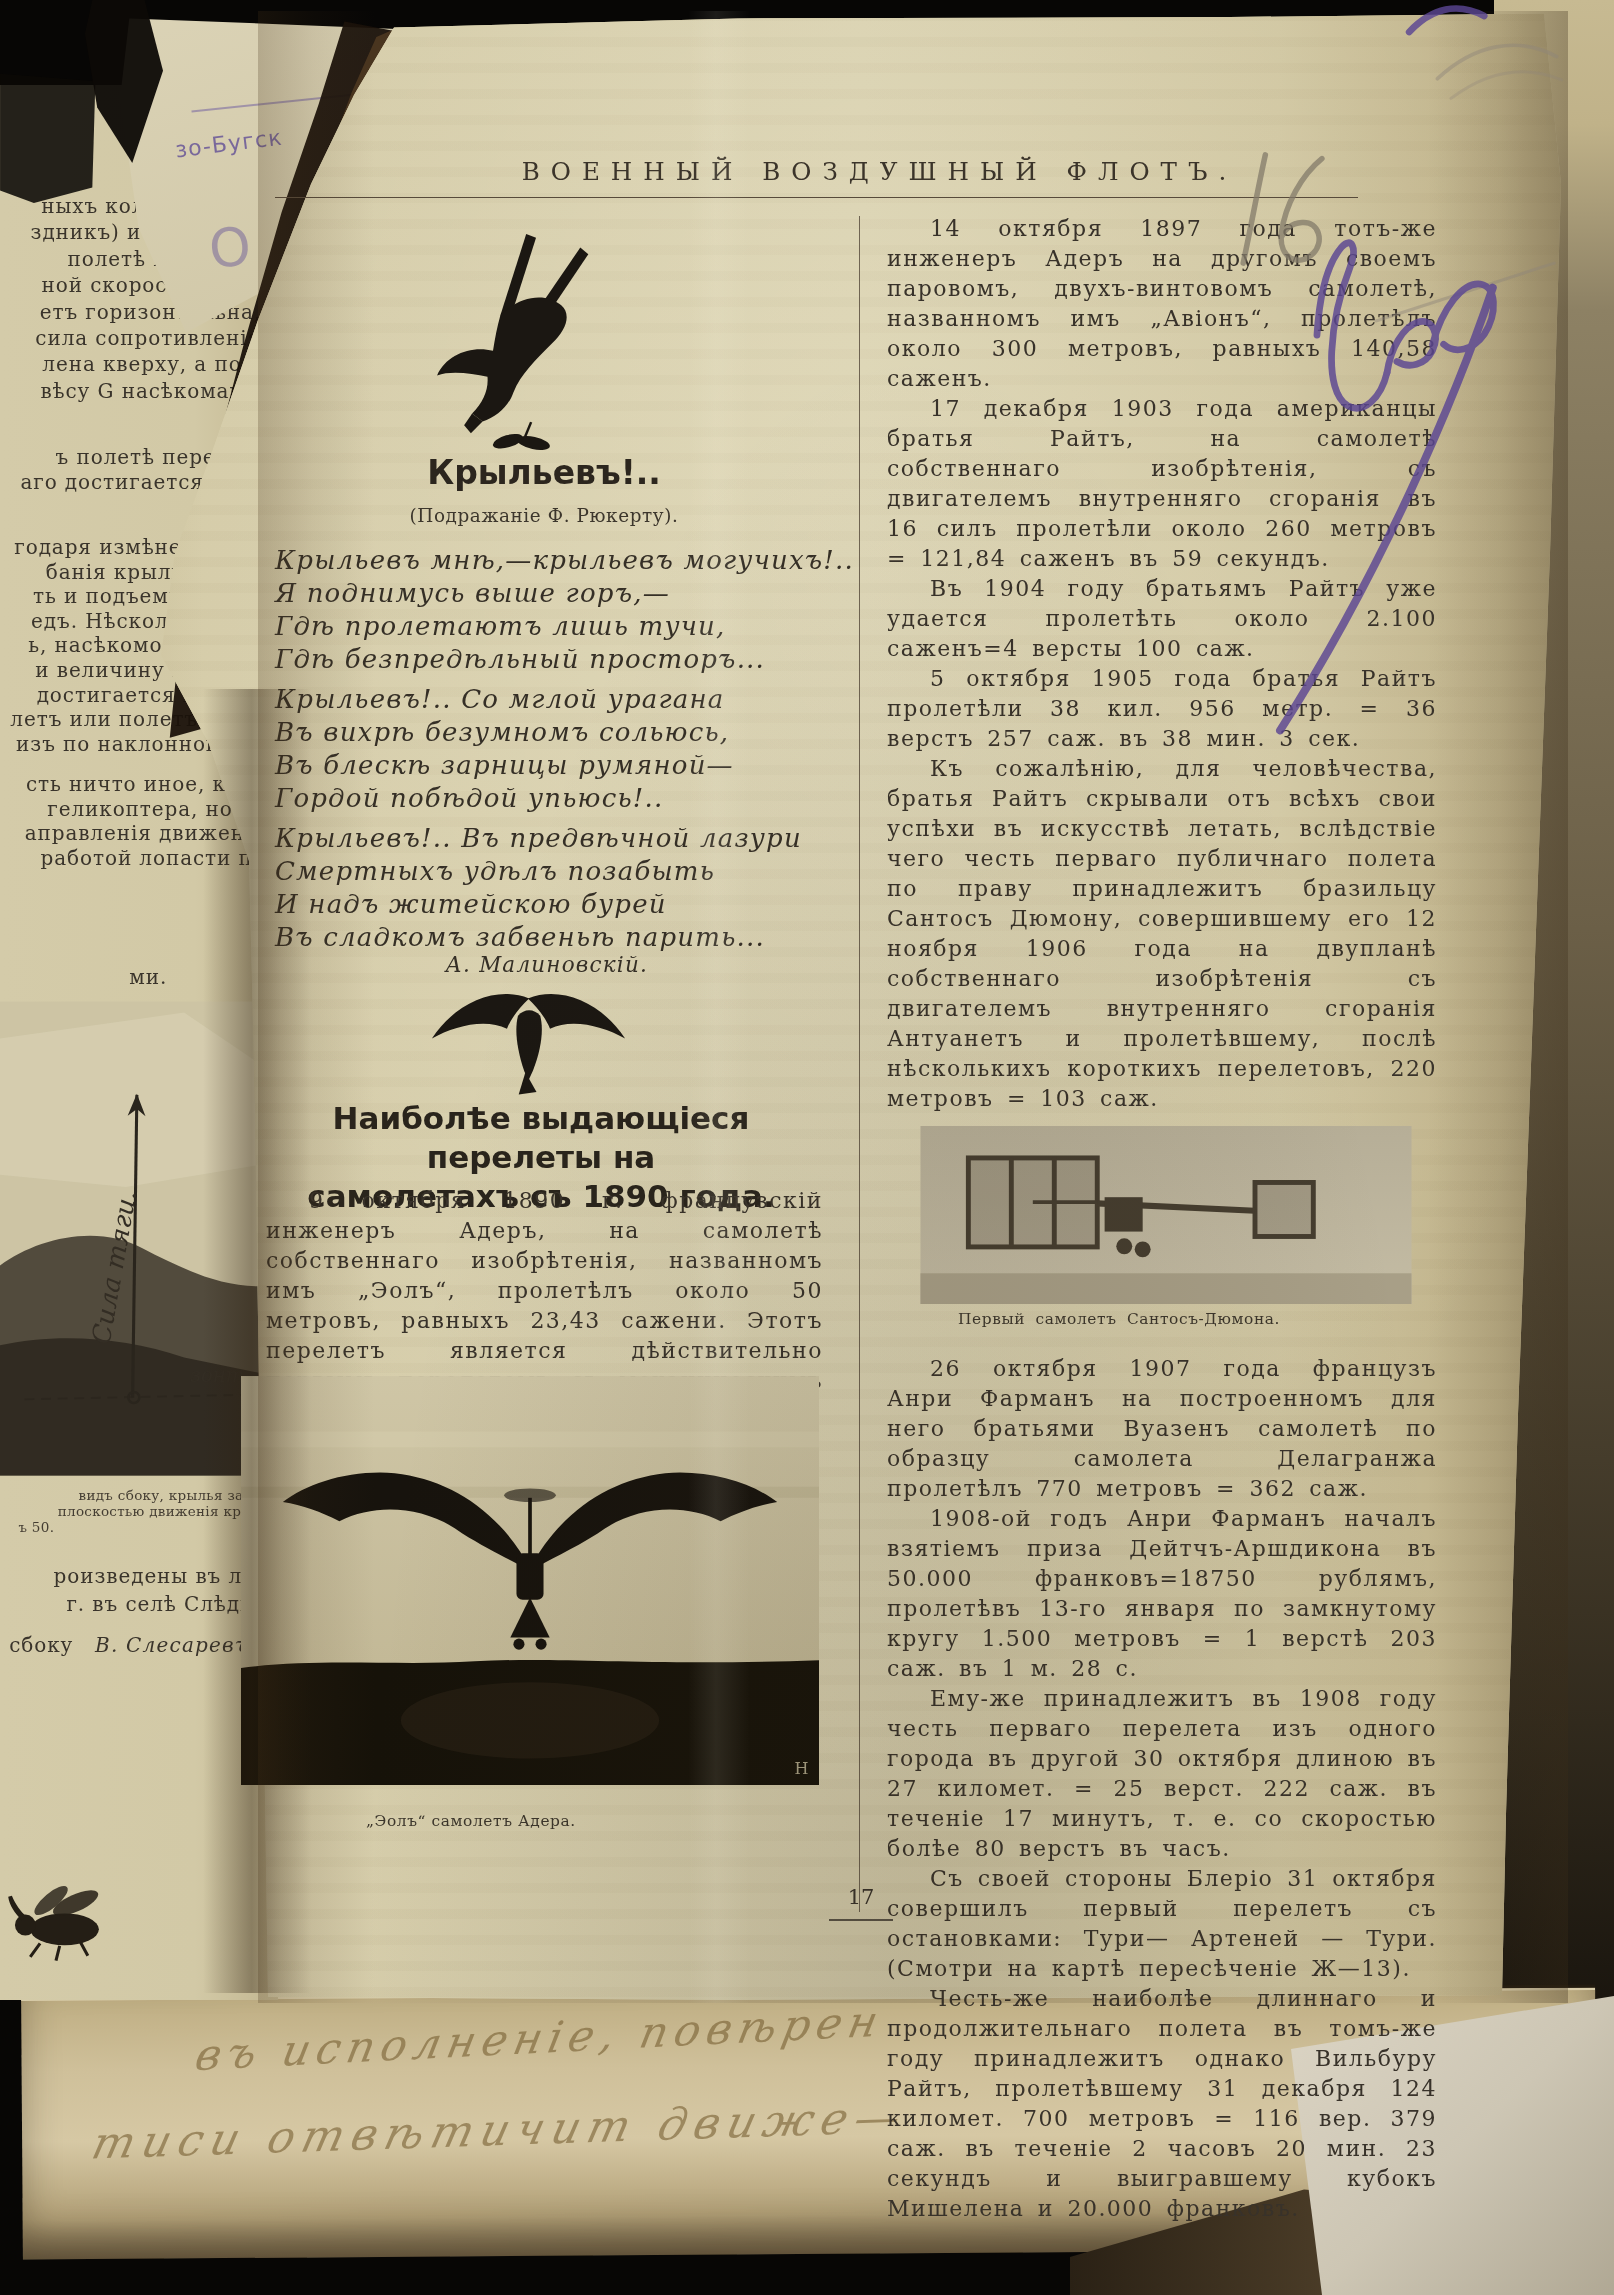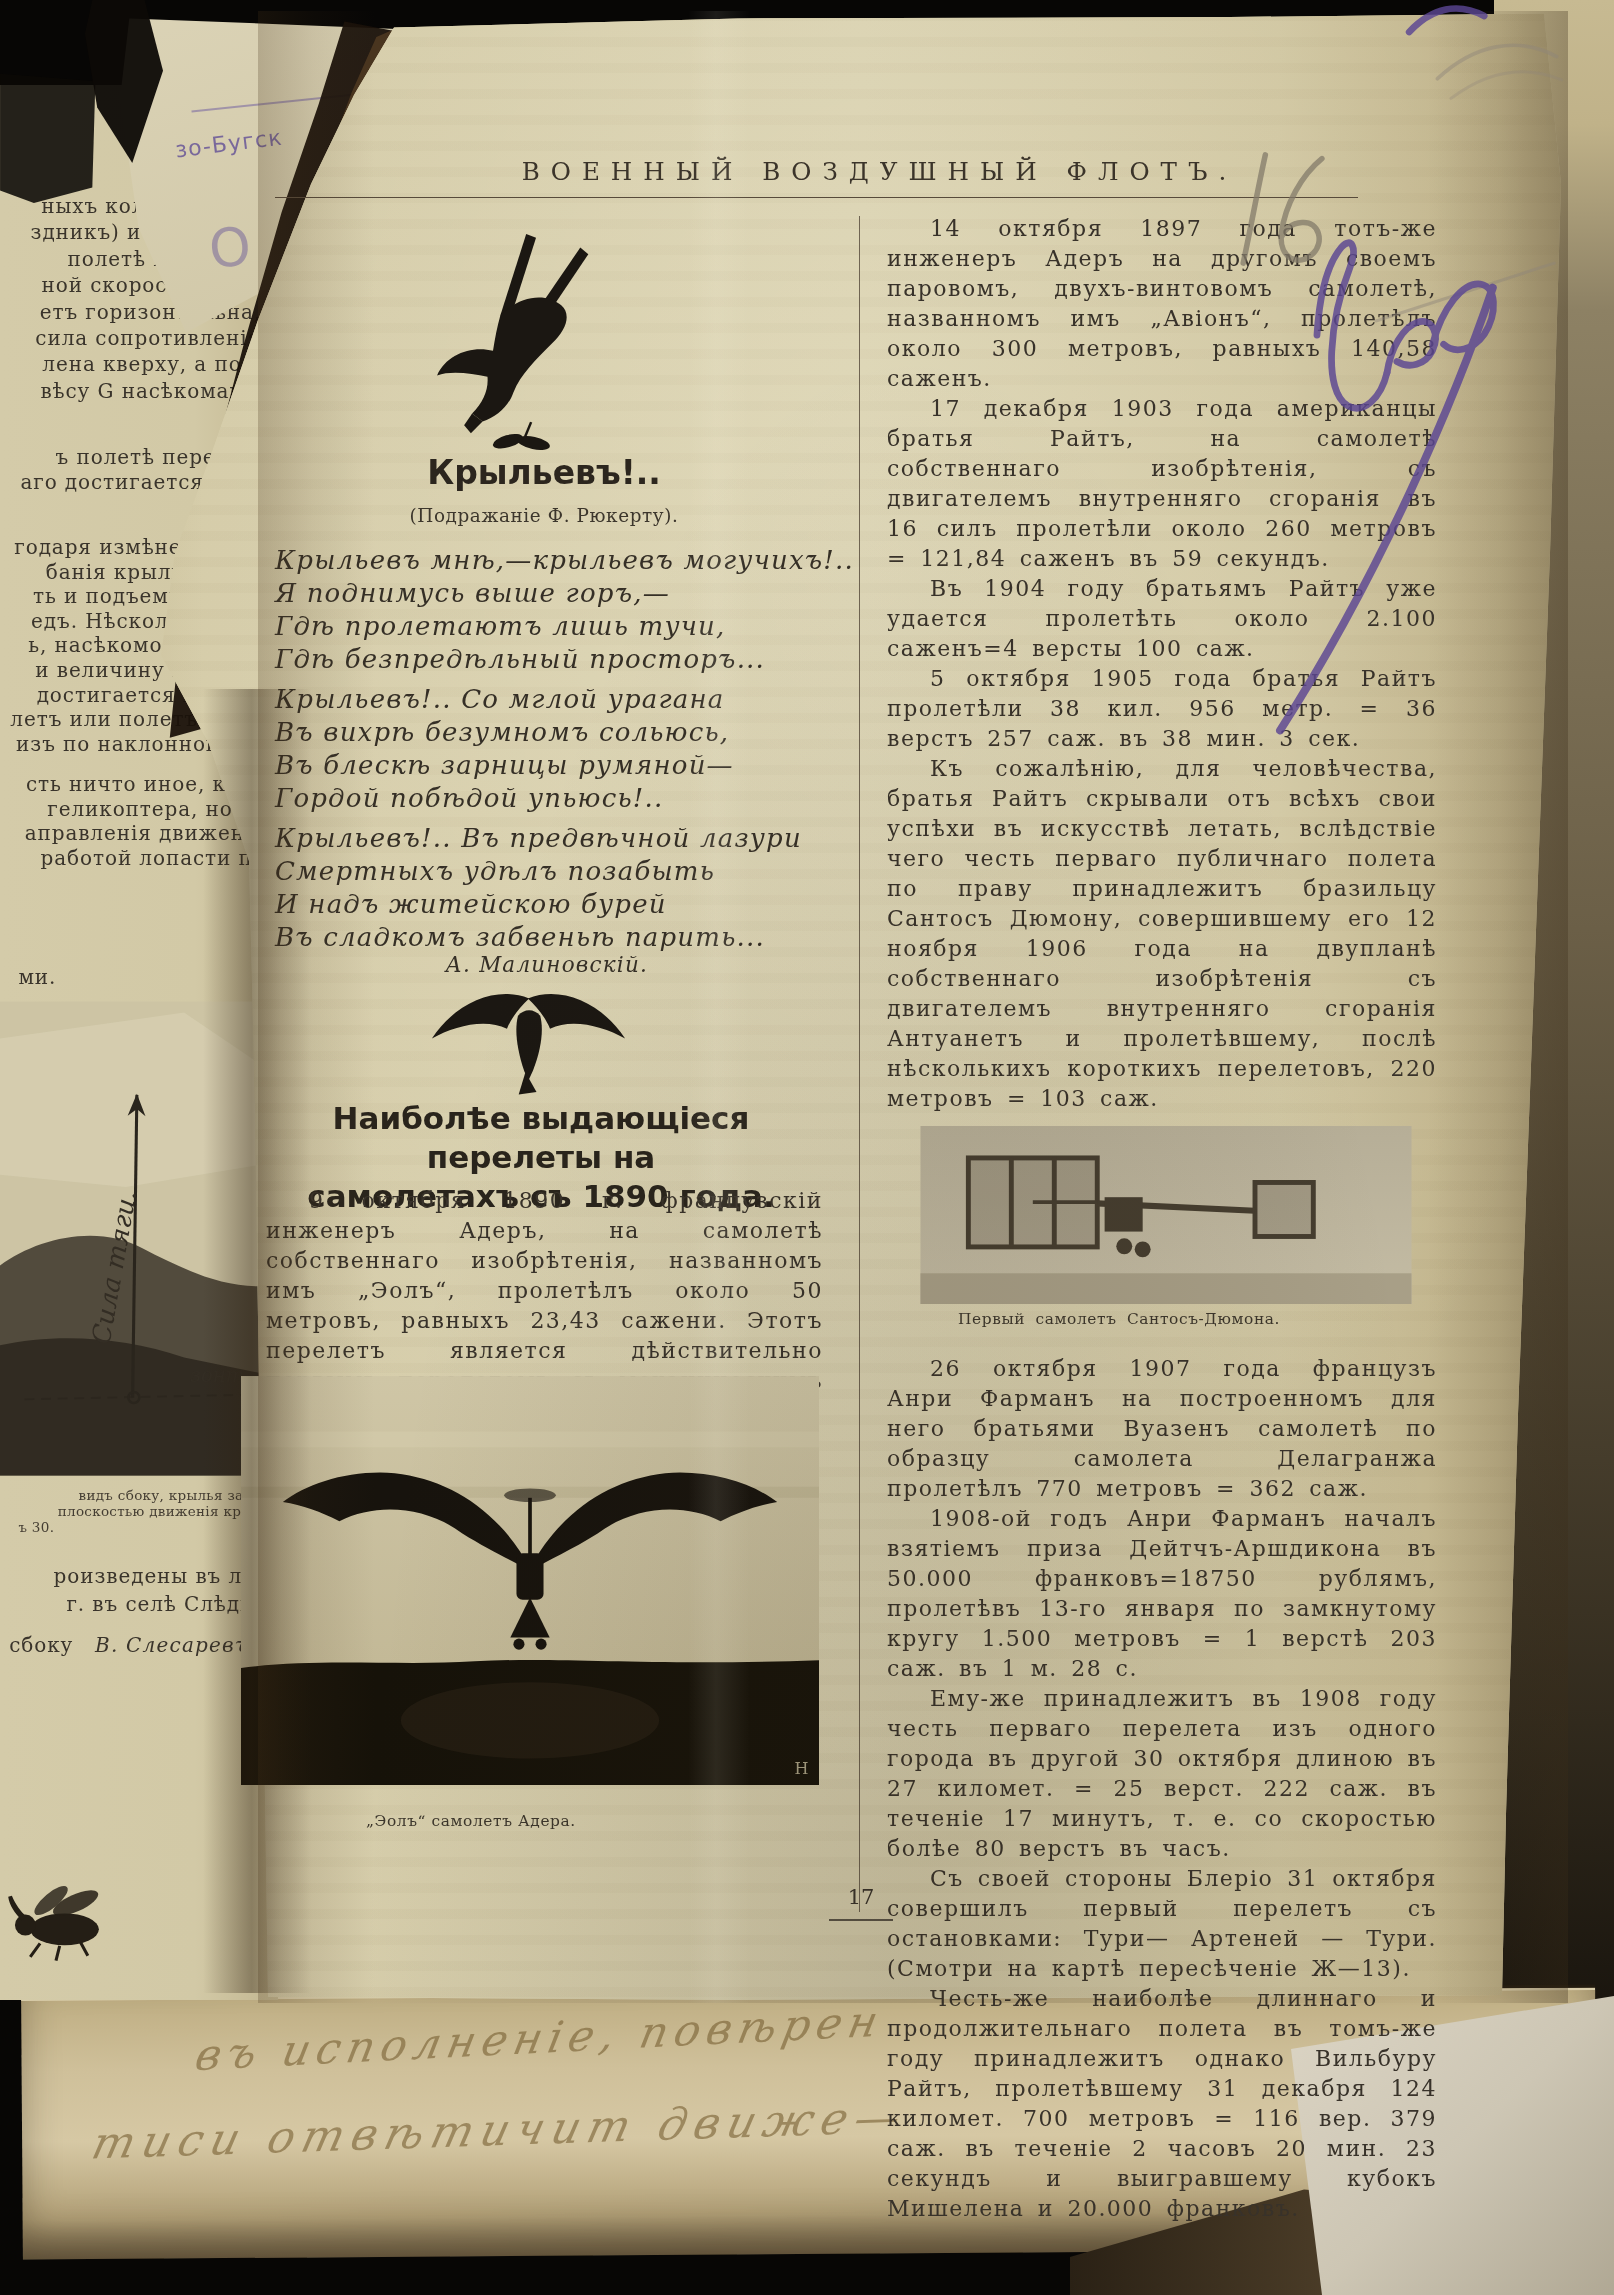--- a/index.html
+++ b/index.html
@@ -147,41 +147,41 @@
       <span class="line">достигается или сов</span>
       <span class="line">летъ или полетъ кверх</span>
       <span class="line">изъ по наклонной лин</span>
     </div>
     <div class="lp-block" style="top:687px;padding-right:12.3px;line-height:24.6px;">
       <span class="line">сть ничто иное, какъ</span>
       <span class="line">геликоптера, но съ</span>
       <span class="line">аправленія движенія</span>
       <span class="line">работой лопасти по</span>
     </div>
-    <div class="lp-block" style="top:879px;text-align:left;padding-left:18.4px;">
+    <div class="lp-block" style="top:879px;text-align:center;padding-left:18.4px;">
       <span class="line">ми.</span>
     </div>
 
     <svg class="abs vignette" style="left:0;top:916px;" width="275" height="475" viewBox="0 0 448 772">
       <rect x="0" y="0" width="448" height="772" fill="#cdc4a4"></rect>
       <polygon points="0,60 300,18 448,118 448,262 205,302 0,282" fill="#d9d1b3" opacity="0.65"></polygon>
       <path d="M0,430 C60,385 160,362 232,402 C302,438 372,472 448,462 L448,772 L0,772 Z" fill="#413a2f" opacity="0.88"></path>
       <path d="M0,560 C90,540 200,545 300,580 L448,610 L448,772 L0,772 Z" fill="#2c261d" opacity="0.85"></path>
       <line x1="216" y1="645" x2="223" y2="152" stroke="#2a251d" stroke-width="5"></line>
       <path d="M223,150 l-15,36 l15,-11 l14,12 Z" fill="#2a251d"></path>
       <line x1="40" y1="648" x2="430" y2="640" stroke="#2a251d" stroke-width="3" stroke-dasharray="16 11" opacity="0.7"></line>
       <circle cx="218" cy="645" r="9" fill="none" stroke="#2a251d" stroke-width="4"></circle>
       <text x="0" y="0" transform="translate(178,560) rotate(-80)" font-family="DejaVu Serif" font-style="italic" font-size="42" fill="#332d24">Сила тяги.</text>
       <text x="310" y="620" font-family="DejaVu Serif" font-style="italic" font-size="32" fill="#332d24">зонт</text>
     </svg>
 
     <div class="lp-block" id="lp-d" style="top:1402px;padding-right:17px;">
       <span class="line">видъ сбоку, крылья зане</span>
       <span class="line">плоскостью движенія крыл</span>
-      <span class="line" style="text-align:left;padding-left:0;float:left;margin-left:18.4px;">ъ 30.</span>
+      <span class="line" style="text-align:left;padding-left:0;float:left;margin-left:18.4px;">ъ 50.</span>
     </div>
     <div class="lp-block" id="lp-e" style="top:1477px;padding-right:11px;">
       <span class="line">роизведены въ лѣт</span>
       <span class="line">г. въ селѣ Слѣдне</span>
     </div>
     <div class="lp-block" id="lp-sig" style="top:1547px;padding-right:21px;">
       <span>сбоку</span>&nbsp;&nbsp;
       <span class="it">В. Слесаревъ.</span>
     </div>
 

